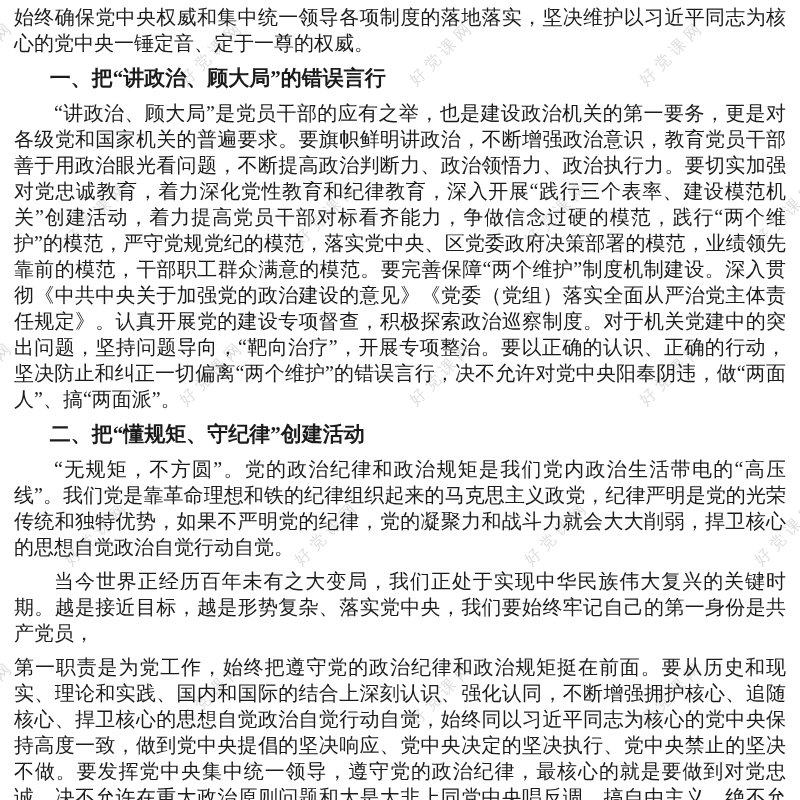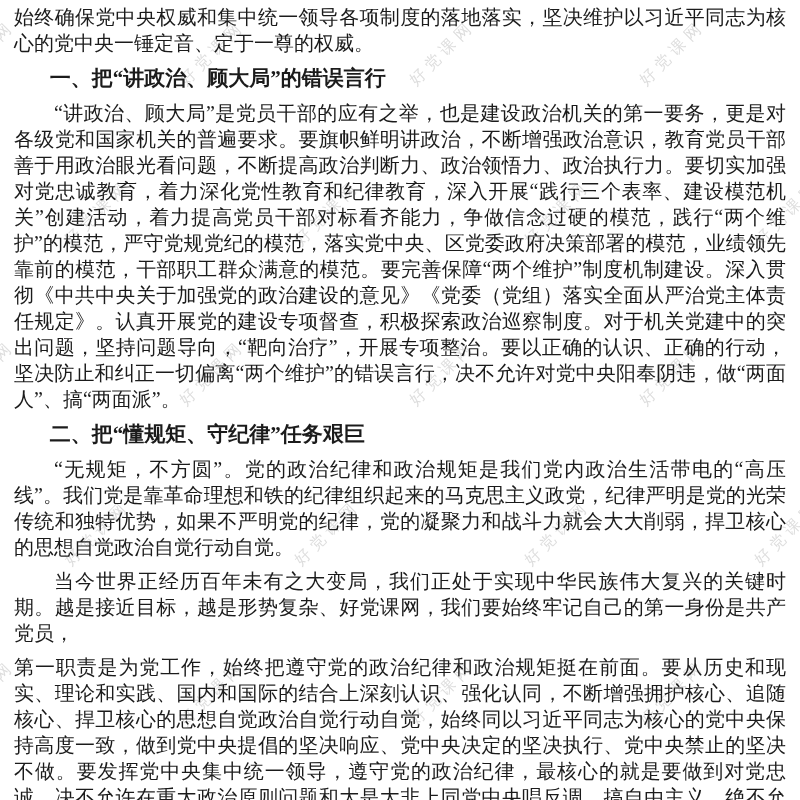--- a/index.html
+++ b/index.html
@@ -76,22 +76,22 @@
     </div>
 
   <div class="content">
 
     <p class="para no-indent">始终确保党中央权威和集中统一领导各项制度的落地落实，坚决维护以习近平同志为核心的党中央一锤定音、定于一尊的权威。</p>
 
     <h2 class="heading">一、把“讲政治、顾大局”的错误言行</h2>
 
     <p class="para">“讲政治、顾大局”是党员干部的应有之举，也是建设政治机关的第一要务，更是对各级党和国家机关的普遍要求。要旗帜鲜明讲政治，不断增强政治意识，教育党员干部善于用政治眼光看问题，不断提高政治判断力、政治领悟力、政治执行力。要切实加强对党忠诚教育，着力深化党性教育和纪律教育，深入开展“践行三个表率、建设模范机关”创建活动，着力提高党员干部对标看齐能力，争做信念过硬的模范，践行“两个维护”的模范，严守党规党纪的模范，落实党中央、区党委政府决策部署的模范，业绩领先靠前的模范，干部职工群众满意的模范。要完善保障“两个维护”制度机制建设。深入贯彻《中共中央关于加强党的政治建设的意见》《党委（党组）落实全面从严治党主体责任规定》。认真开展党的建设专项督查，积极探索政治巡察制度。对于机关党建中的突出问题，坚持问题导向，“靶向治疗”，开展专项整治。要以正确的认识、正确的行动，坚决防止和纠正一切偏离“两个维护”的错误言行，决不允许对党中央阳奉阴违，做“两面人”、搞“两面派”。</p>
 
-    <h2 class="heading">二、把“懂规矩、守纪律”任务艰巨</h2>
+    <h2 class="heading">二、把“懂规矩、守纪律”创建活动</h2>
 
     <p class="para">“无规矩，不方圆”。党的政治纪律和政治规矩是我们党内政治生活带电的“高压线”。我们党是靠革命理想和铁的纪律组织起来的马克思主义政党，纪律严明是党的光荣传统和独特优势，如果不严明党的纪律，党的凝聚力和战斗力就会大大削弱，捍卫核心的思想自觉政治自觉行动自觉。</p>
 
-    <p class="para">当今世界正经历百年未有之大变局，我们正处于实现中华民族伟大复兴的关键时期。越是接近目标，越是形势复杂、好党课网，我们要始终牢记自己的第一身份是共产党员，</p>
+    <p class="para">当今世界正经历百年未有之大变局，我们正处于实现中华民族伟大复兴的关键时期。越是接近目标，越是形势复杂、落实党中央，我们要始终牢记自己的第一身份是共产党员，</p>
 
     <p class="para no-indent continued">第一职责是为党工作，始终把遵守党的政治纪律和政治规矩挺在前面。要从历史和现实、理论和实践、国内和国际的结合上深刻认识、强化认同，不断增强拥护核心、追随核心、捍卫核心的思想自觉政治自觉行动自觉，始终同以习近平同志为核心的党中央保持高度一致，做到党中央提倡的坚决响应、党中央决定的坚决执行、党中央禁止的坚决不做。要发挥党中央集中统一领导，遵守党的政治纪律，最核心的就是要做到对党忠诚，决不允许在重大政治原则问题和大是大非上同党中央唱反调，搞自由主义，绝不允许突破各项纪律特别是政治纪律。</p>
 
   </div>
 </div>
 
 </body></html>

